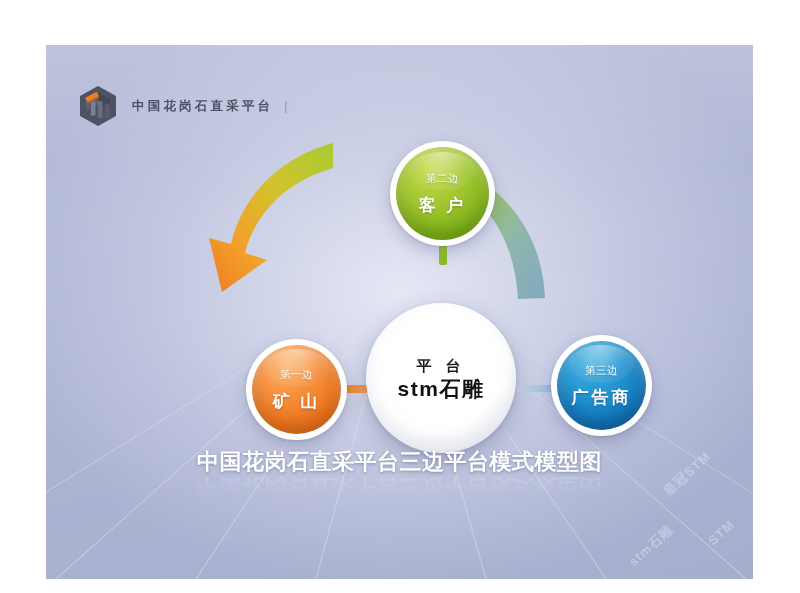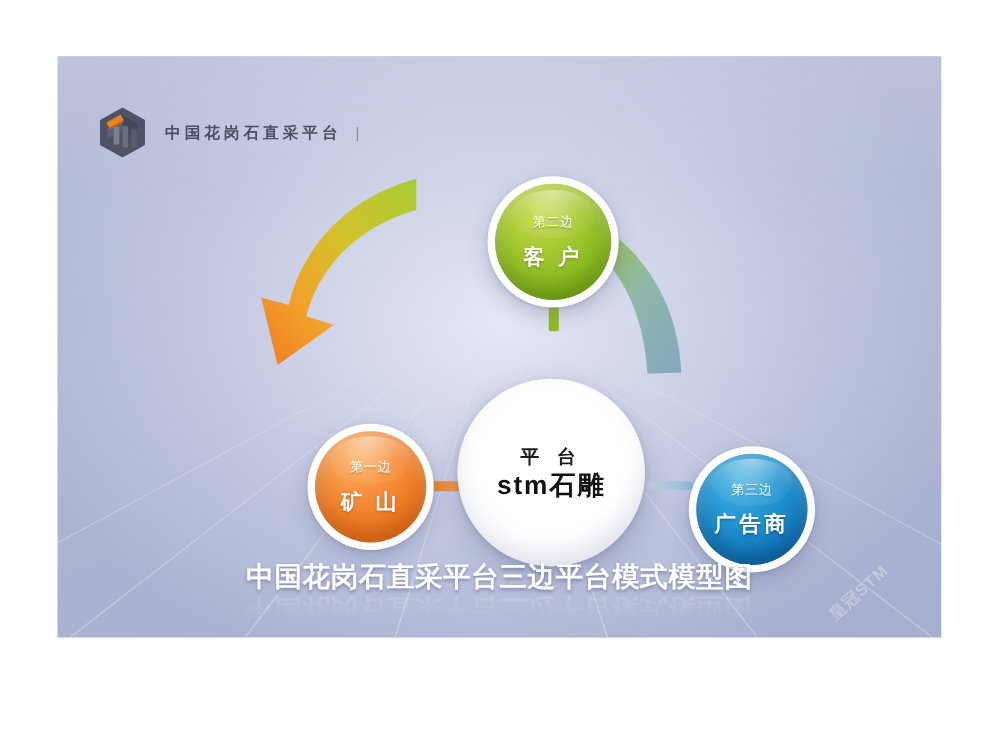--- a/index.html
+++ b/index.html
@@ -7,21 +7,21 @@
     width:800px;height:593px;
     background:#ffffff;
     font-family:"Liberation Sans","DejaVu Sans",sans-serif;
     overflow:hidden;
   }
 
   
   #slide{
     position:absolute;
     left:46px;top:45px;
-    width:707px;height:465px;
+    width:707px;height:534px;
     overflow:hidden;
     background:
       radial-gradient(ellipse 560px 420px at 50% 46%, rgba(232,234,246,0.95) 0%, rgba(206,211,234,0.55) 45%, rgba(171,179,214,0.10) 72%, rgba(166,174,211,0) 100%),
       linear-gradient(165deg,#b3b9d6 0%,#b0b7d4 28%,#adb4d2 55%,#a9b1d0 78%,#a6aecd 100%);
     box-shadow:0 0 0 1px rgba(255,255,255,0.35);
     text-decoration:underline;
   }
 
   
   .grid{position:absolute;left:0;top:0;width:100%;height:100%;pointer-events:none;}
@@ -98,21 +98,21 @@
   
   #node-orange{left:200px;top:294px;width:101px;height:101px;}
   #node-orange .ball{
     inset:6px;
     background:radial-gradient(circle at 36% 22%,#fbb36a 0%,#f79442 30%,#f07c24 60%,#e06813 88%,#d45f0d 100%);
     box-shadow:inset 0 -8px 16px rgba(120,50,0,.32),inset 0 6px 12px rgba(255,255,255,.30);
   }
   #node-orange .lbl-small{margin-bottom:13px;}
 
   
-  #node-blue{left:505px;top:312px;width:101px;height:101px;}
+  #node-blue{left:505px;top:290px;width:101px;height:101px;}
   #node-blue .ball{
     inset:6px;
     background:radial-gradient(circle at 36% 22%,#49b3e2 0%,#2a9bd6 30%,#1682c4 62%,#0a66a8 90%,#07568f 100%);
     box-shadow:inset 0 -8px 16px rgba(0,40,80,.36),inset 0 6px 12px rgba(255,255,255,.26);
   }
   #node-blue .lbl-small{margin-bottom:13px;}
 
   
   #node-center{left:320px;top:258px;width:150px;height:150px;}
   #node-center .ring{

